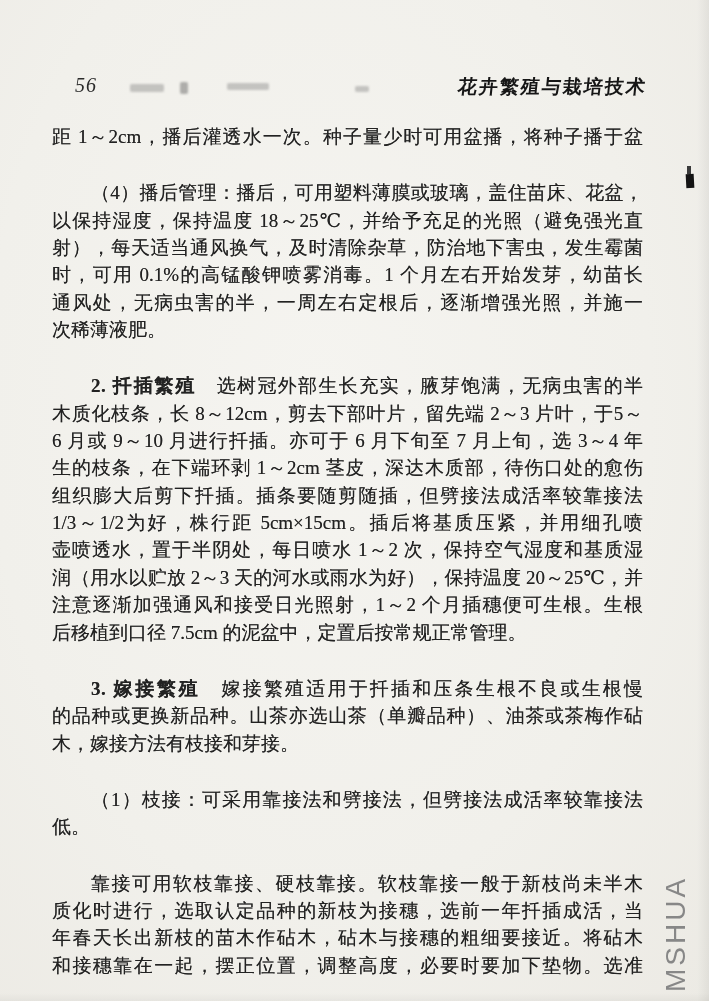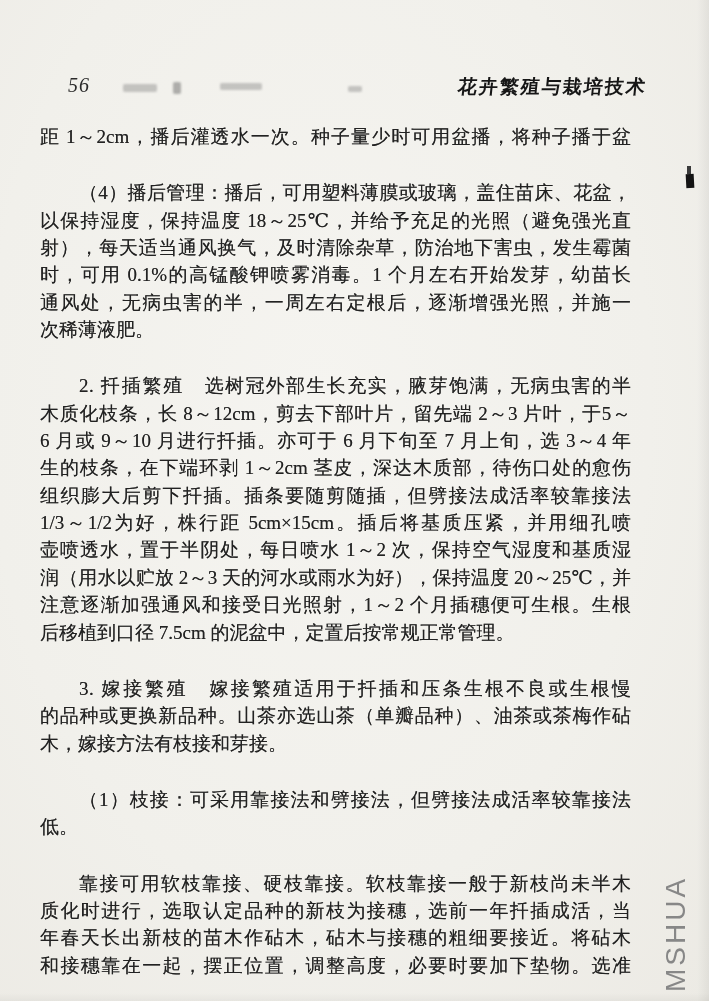--- a/index.html
+++ b/index.html
@@ -7,48 +7,48 @@
     position:relative;
     width:709px;height:1001px;
     margin:0 auto;
     background:#f2f1ec;
     background-image:radial-gradient(ellipse at 45% 40%, #f5f4f0 0%, #f1f0eb 60%, #eceae4 100%);
     overflow:hidden;
     font-family:"Liberation Serif","DejaVu Serif",serif;
     color:#1d1d1d;
   }
   
-  .header{position:absolute;left:48px;right:62px;top:74px;height:28px;}
+  .header{position:absolute;left:55px;right:62px;top:74px;height:28px;}
   .pageno{
     position:absolute;left:20px;top:0;
     font-style:italic;font-size:20px;letter-spacing:1px;color:#2a2a2a;
   }
   .running-head{
     position:absolute;right:0;top:0;
     font-weight:bold;font-size:19px;letter-spacing:2px;color:#161616;
     transform:skewX(-6deg);
   }
   .smudge{position:absolute;background:rgba(110,110,110,.35);filter:blur(1px);border-radius:2px;}
   .sm1{left:75px;top:10px;width:34px;height:8px;}
   .sm2{left:125px;top:8px;width:8px;height:12px;background:rgba(90,90,90,.45);}
   .sm3{left:172px;top:9px;width:42px;height:7px;}
   .sm4{left:300px;top:12px;width:14px;height:6px;}
   
-  .textcol{position:absolute;left:40px;top:123px;width:591px;}
+  .textcol{position:absolute;left:52px;top:123px;width:591px;}
   .line{
     font-size:19px;
     height:27.35px;line-height:27.35px;
     white-space:nowrap;
     text-align:justify;
     color:#222;
     text-shadow:0 0 .5px rgba(0,0,0,.55);
   }
   .line.just{text-align-last:justify;white-space:normal;}
   .line.ind{text-indent:2.05em;margin-top:29px;}
-  .line b{font-weight:normal;letter-spacing:.5px;}
+  .line b{font-weight:bold;letter-spacing:.5px;}
   
   .inkblot{position:absolute;left:686px;top:166px;width:9px;height:24px;}
   .inkblot:before{content:"";position:absolute;left:1px;top:0;width:4px;height:8px;background:#3a3a3a;filter:blur(.6px);}
   .inkblot:after{content:"";position:absolute;left:0;top:8px;width:8px;height:14px;background:#141414;filter:blur(.4px);transform:rotate(-3deg);}
   
   .watermark{
     position:absolute;left:660px;top:992px;width:134px;height:34px;
     transform-origin:0 0;transform:rotate(-90deg);
     font-family:"Liberation Sans","DejaVu Sans",sans-serif;
     font-size:28px;letter-spacing:3px;color:#878787;font-weight:400;

